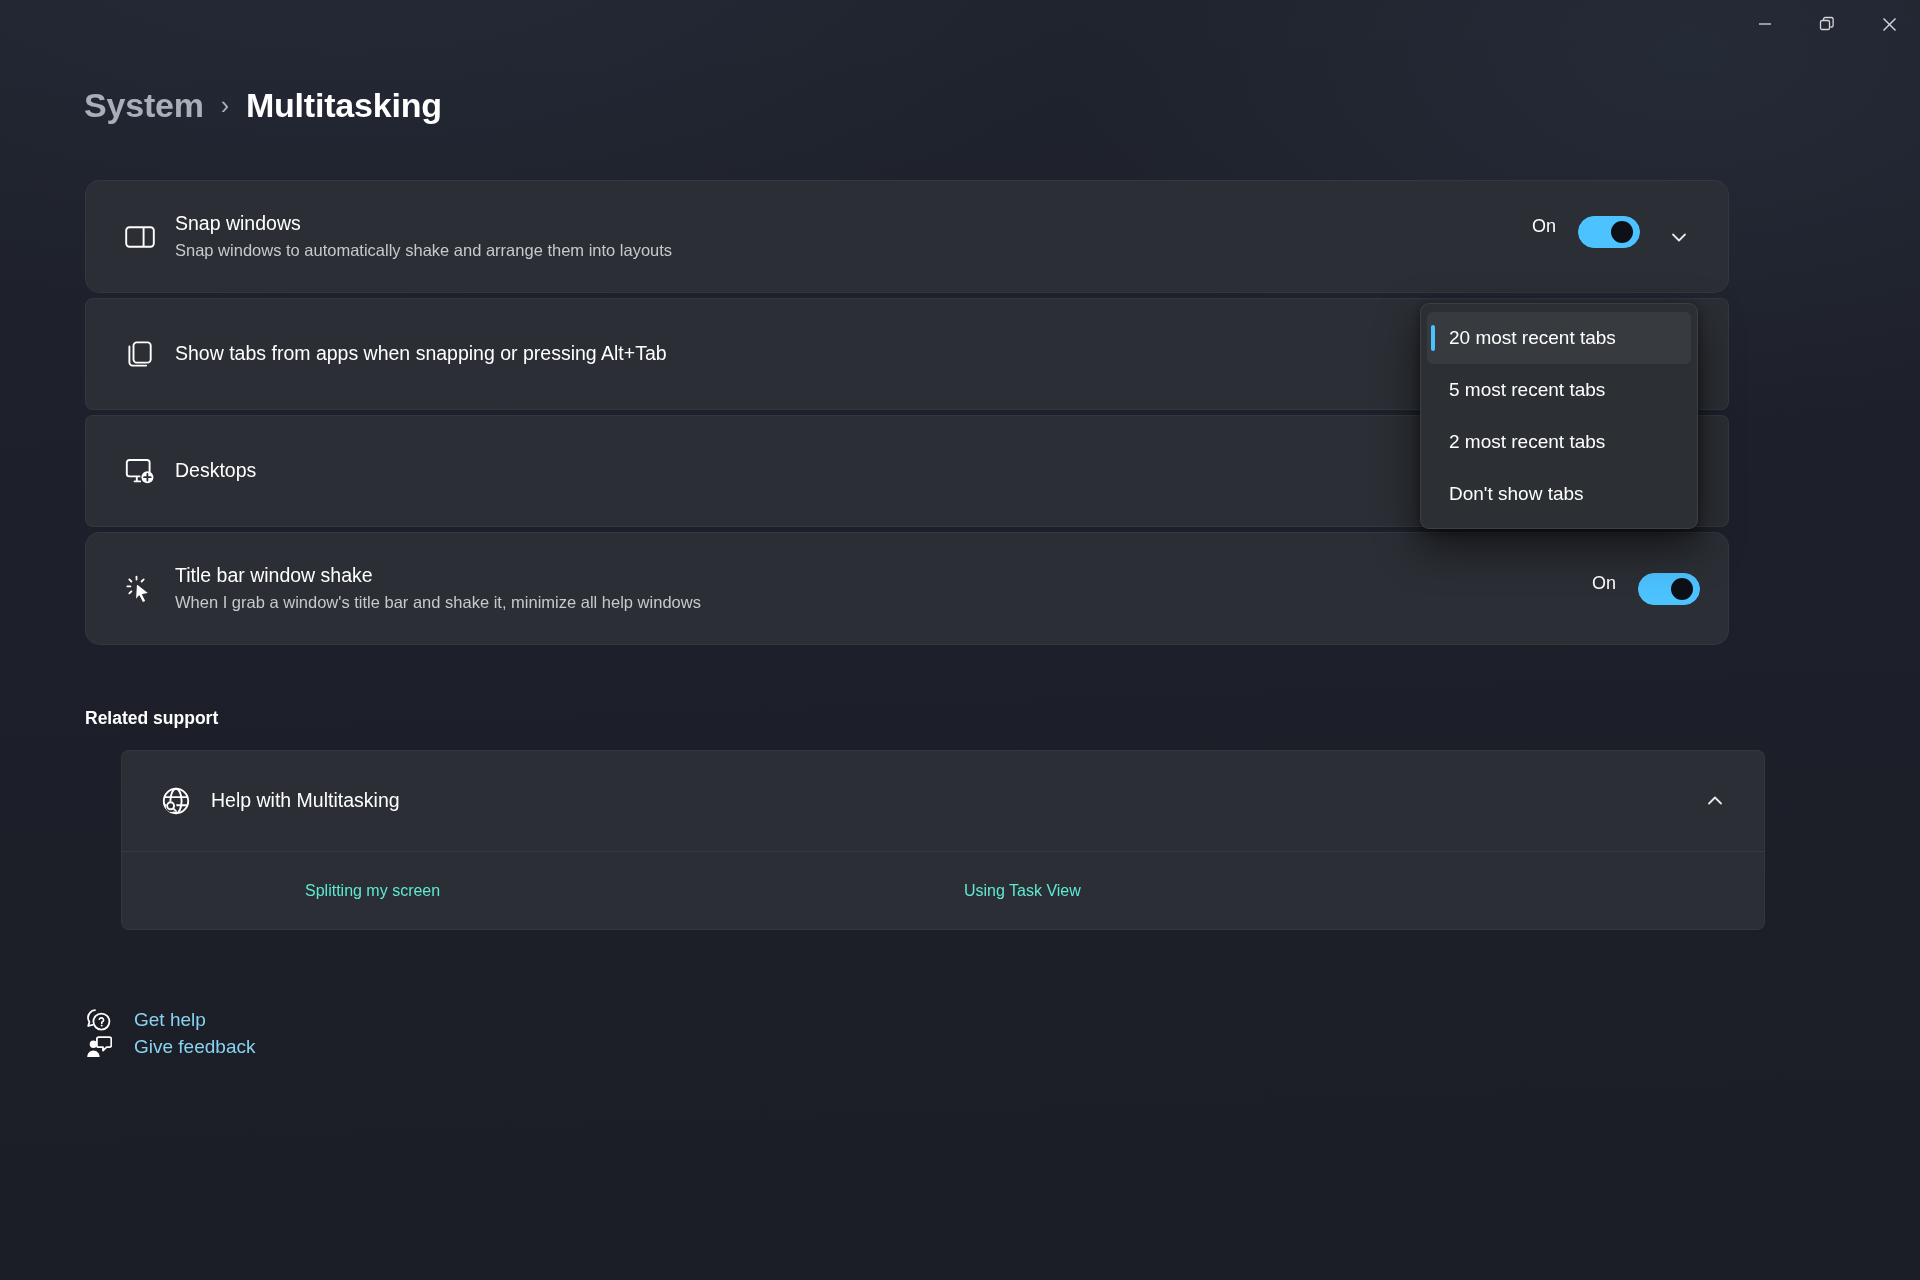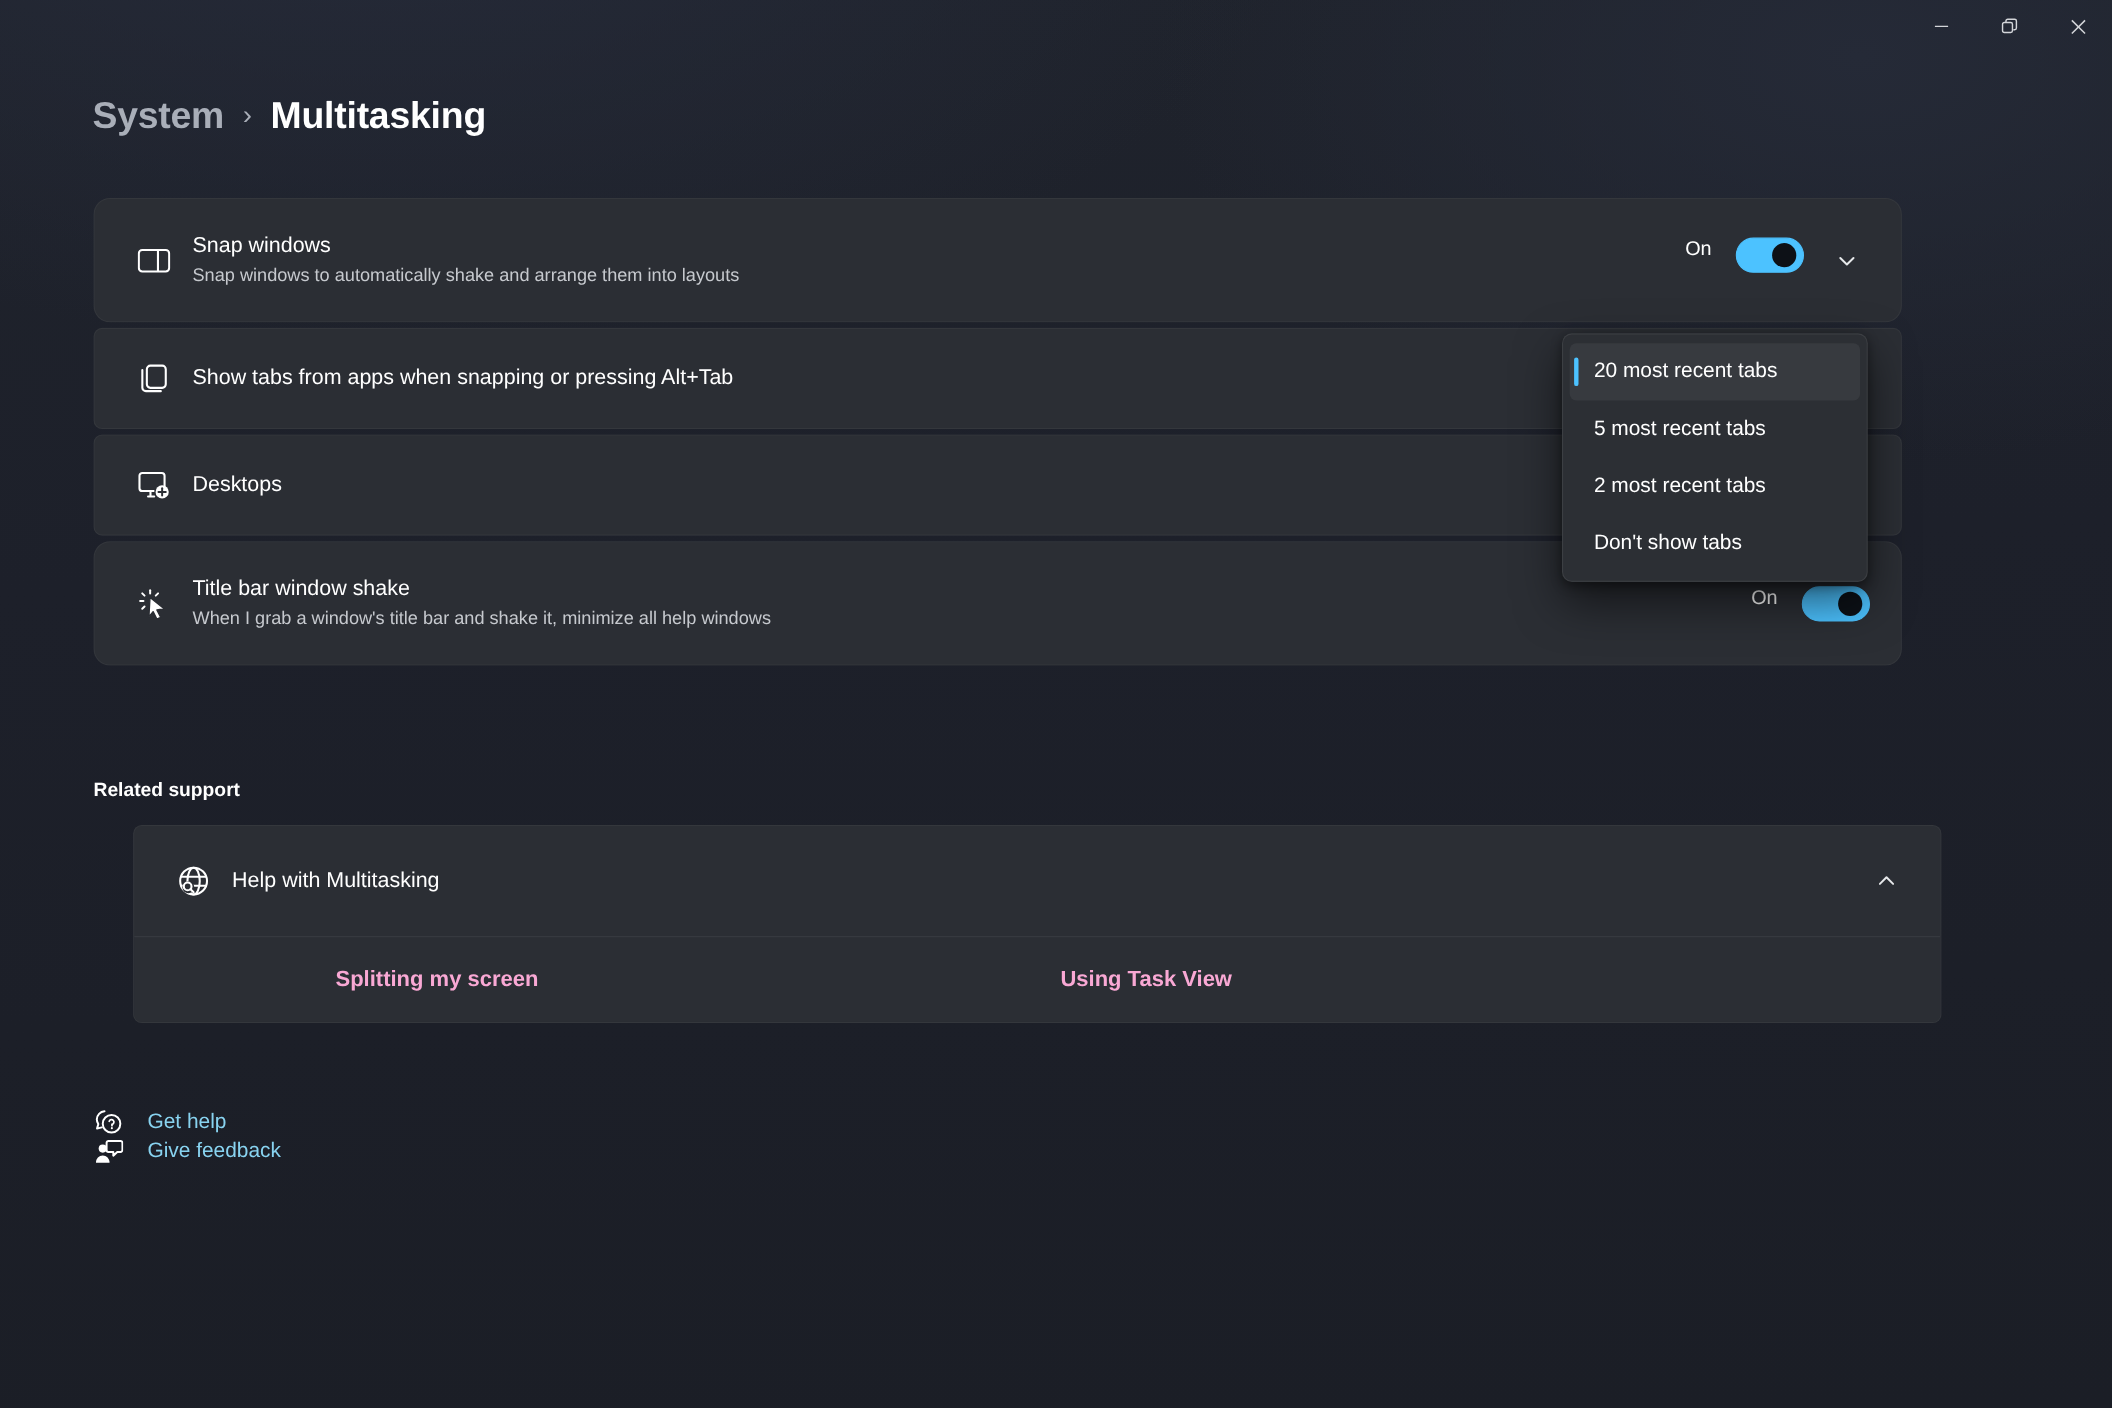--- a/index.html
+++ b/index.html
@@ -79,21 +79,21 @@
     background: #2b2e34;
     border-radius: 8px;
     border: 1px solid rgba(255,255,255,0.045);
     display: flex;
     align-items: center;
     padding: 0 28px 0 32px;
     margin-bottom: 5px;
     position: relative;
   }
   .card.h-tall  { height: 113px; border-radius: 15px; }
-  .card.h-short { height: 92px; }
+  .card.h-short { height: 112px; }
 
   .card-icon {
     width: 44px;
     min-width: 44px;
     display: flex;
     align-items: center;
     justify-content: center;
     color: #ffffff;
     margin-right: 13px;
   }
@@ -181,24 +181,23 @@
   #help-links {
     height: 78px;
     display: flex;
     align-items: center;
     padding: 0 32px 0 32px;
     border-top: 1px solid rgba(255,255,255,0.06);
     background: #2b2e34;
     position: relative;
   }
   .help-link {
-    font-size: 20px;
-    color: #f9a8d4;
+    font-size: 16px;
+    color: #5eead4;
     text-decoration: none;
-    font-weight: bold;
   }
   #link-splitting { position: absolute; left: 183px; }
   #link-taskview  { position: absolute; left: 842px; }
 
   
   #bottom-links {
     position: absolute;
     left: 84px;
     top: 1008px;
     display: flex;

